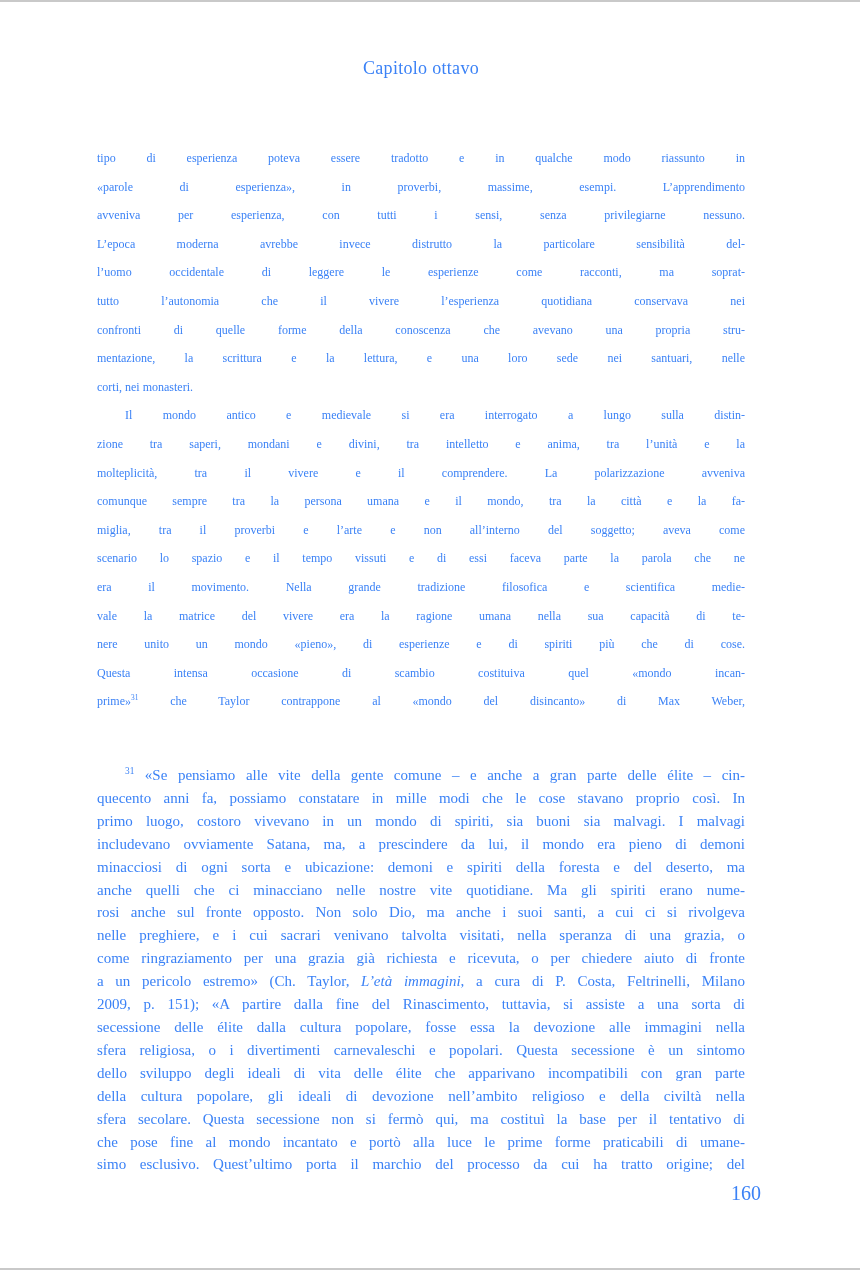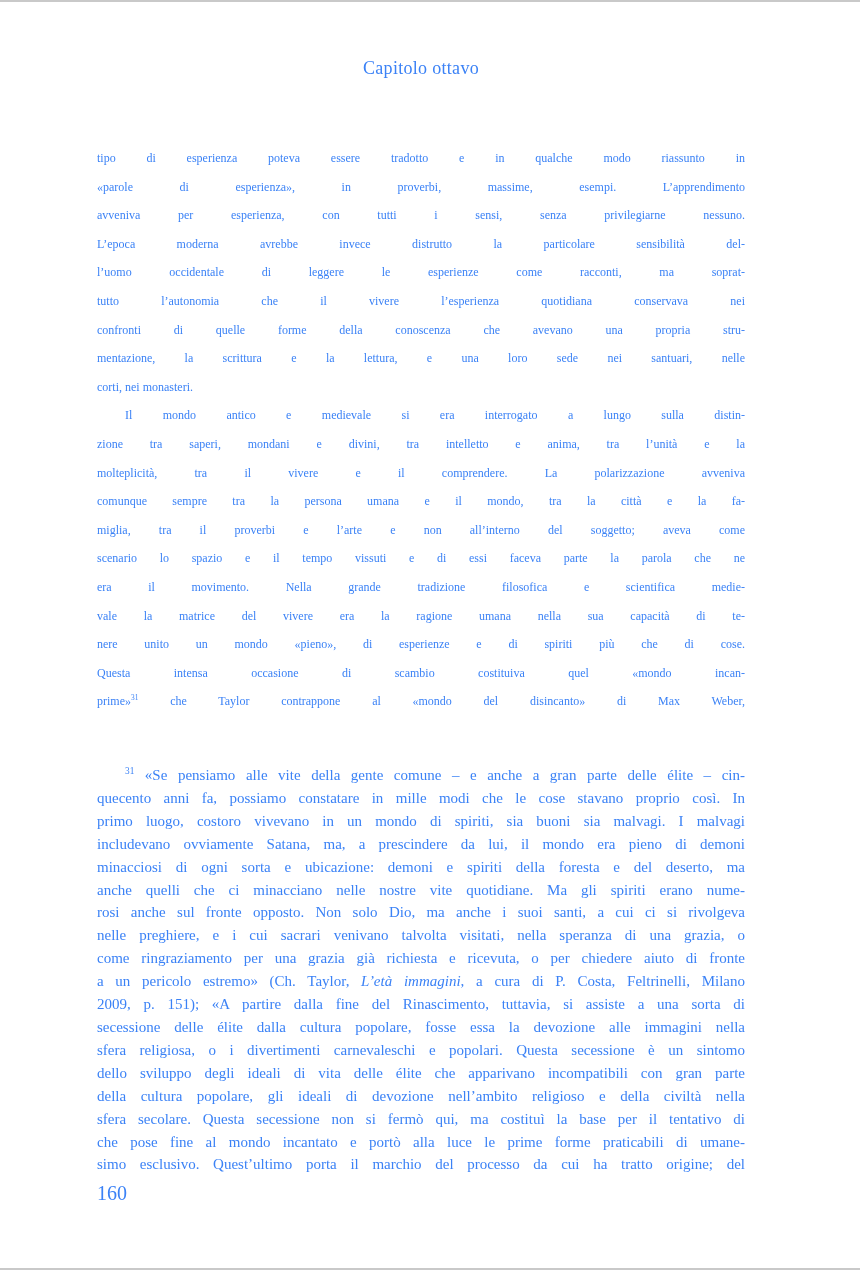--- a/index.html
+++ b/index.html
@@ -66,23 +66,23 @@
   .sup {
     font-size: 0.62em;
     vertical-align: super;
     line-height: 0;
   }
   .ital { font-style: italic; }
 
   .page-number {
     position: absolute;
     top: 1182px;
-    left: 97px;
+    left: 113px;
     width: 648px;
-    text-align: left;
+    text-align: right;
     font-size: 20px;
   }
 </style>
 </head>
 <body>
 
 <div class="page">
   <div class="running-header">Capitolo ottavo</div>
 
   <div class="body-text">

